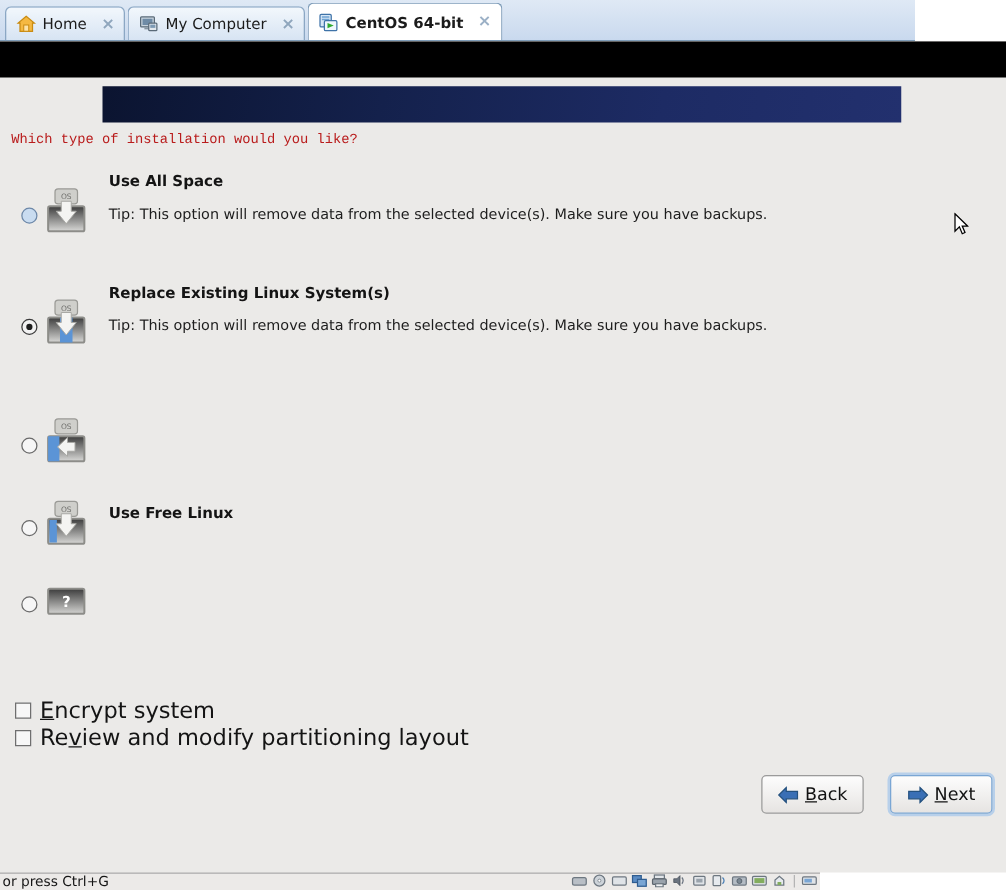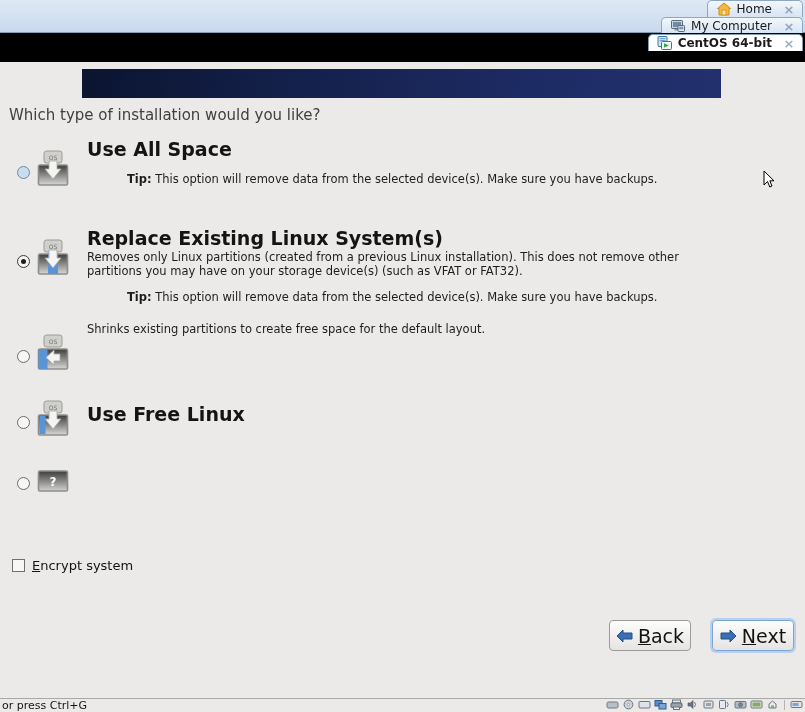--- a/index.html
+++ b/index.html
@@ -7,26 +7,25 @@
     width: 805px; height: 712px;
     overflow: hidden;
     background: #ffffff;
     font-family: "DejaVu Sans", sans-serif;
   }
   * { box-sizing: border-box; }
 
   
   .tabbar {
     position: absolute; left: 0; top: 0;
-    width: 805px; height: 33px;
+    width: 732px; height: 33px;
     background: linear-gradient(#dfe9f5, #c9d9ee);
     border-bottom: 1px solid #7f9db9;
     display: flex; align-items: flex-end;
     padding-left: 4px;
-    flex-direction: column;
   }
   .tab {
     position: relative;
     height: 27px;
     display: flex; align-items: center;
     padding: 0 6px 0 8px;
     margin-right: 2px;
     border: 1px solid #8ba7c4;
     border-bottom: none;
     border-radius: 5px 5px 0 0;
@@ -66,21 +65,21 @@
     background: #000000;
   }
   .banner {
     position: absolute; left: 82px; top: 36px;
     width: 639px; height: 29px;
     background: linear-gradient(100deg, #0b1430 0%, #14214c 35%, #1d2b64 70%, #22306e 100%);
   }
 
   .question {
     position: absolute; left: 9px; top: 73px;
-    font-size: 15px; color: #404040;
+    font-size: 11px; color: #b91c1c; font-family: Liberation Mono, monospace;
   }
 
   
   .opt { position: absolute; left: 0; width: 805px; }
   .opt .radio {
     position: absolute; left: 17px;
     width: 13px; height: 13px; border-radius: 50%;
     border: 1px solid #6a6a6a;
     background: #f6f6f6;
   }
@@ -88,63 +87,63 @@
   .opt .radio.sel { background: #f2f2f2; border: 1px solid #3a3a3a; }
   .opt .radio.sel::after {
     content: ""; position: absolute;
     left: 3px; top: 3px; width: 5px; height: 5px;
     border-radius: 50%; background: #1d1d1d;
   }
   .opt .icon { position: absolute; left: 36px; width: 34px; height: 40px; }
   .opt .otext { position: absolute; left: 87px; right: 100px; }
   .opt h3 {
     margin: 0 0 1px 0; padding: 0;
-    font-size: 19px; font-weight: bold; color: #141414;
+    font-size: 12px; font-weight: bold; color: #141414;
   }
   .opt p {
     margin: 0; padding: 0;
     font-size: 11.5px; line-height: 14px; color: #1d1d1d;
   }
   .opt p.tip { margin-top: 12px; }
-  .opt p.tip b { font-weight: bold; margin-left: 40px; }
+  .opt p.tip b { font-weight: normal; }
 
   
   .checkrow {
     position: absolute; left: 12px;
     display: flex; align-items: center;
-    font-size: 13px; color: #141414;
+    font-size: 18px; color: #141414;
   }
   .cbox {
     width: 13px; height: 13px; flex: none;
     border: 1px solid #6f6f6f; background: #f7f7f7;
     margin-right: 7px;
   }
   .mn { text-decoration: underline; }
 
   
   .btn {
     position: absolute;
     height: 31px;
     display: flex; align-items: center; justify-content: center;
     border: 1px solid #9b9b9b; border-radius: 4px;
     background: linear-gradient(#fdfdfd, #e6e4e2);
-    font-size: 19px; color: #121212;
+    font-size: 14px; color: #121212;
     cursor: pointer;
   }
   .btn.focus {
     border-color: #7aa6d4;
     box-shadow: 0 0 0 2px #b8d0ea;
     text-align: center;
   }
   .btn svg { margin-right: 5px; }
 
   
   .statusbar {
     position: absolute; left: 0; top: 698px;
-    width: 805px; height: 14px;
+    width: 656px; height: 14px;
     background: #eceae8;
     border-top: 1px solid #a9a9a9;
     display: flex; align-items: center;
   }
   .status-text {
     font-size: 11px; color: #151515;
     margin-left: 2px; white-space: nowrap;
   }
   .status-icons { position: absolute; right: 2px; top: 0; display: flex; align-items: center; gap: 3px; }
   .sdev { width: 13px; height: 11px; display: block; }
@@ -232,21 +231,20 @@
             <stop offset="0" stop-color="#3c3c3c"></stop>
               <stop offset="1" stop-color="#d8d8d6"></stop>
           </linearGradient>
         </defs>
         <rect x="12" y="15" width="10" height="20" fill="#5b94d6"></rect>
         <path d="M13 11 L21 11 L21 19 L25 19 L17 29 L9 19 L13 19 Z" fill="#f4f4f2" stroke="#a8a8a4" stroke-width="0.8"></path>
       </svg>
     </div>
     <div class="otext" style="top:0;">
       <h3>Replace Existing Linux System(s)</h3>
-      <p>Removes only Linux partitions (created from a previous Linux installation).  This does not remove other partitions you may have on your storage device(s) (such as VFAT or FAT32).</p>
       <p class="tip"><b>Tip:</b> <span>This option will remove data from the selected device(s).  Make sure you have backups.</span></p>
     </div>
   </div>
 
   <div class="opt" style="top:289px;">
     <div class="radio" style="top:28px;"></div>
     <div class="icon" style="top:12px;">
       <svg viewBox="0 0 34 40" width="34" height="40">
         <rect x="8" y="1" width="18" height="12" rx="2.5" fill="#cfcfcb" stroke="#9a9a96" stroke-width="1"></rect>
         <text x="17" y="9.5" font-family="DejaVu Sans, sans-serif" font-size="6" fill="#6f6f6c" text-anchor="middle">OS</text>
@@ -255,21 +253,20 @@
           <linearGradient id="gDark3" x1="0" y1="0" x2="0" y2="1">
             <stop offset="0" stop-color="#3c3c3c"></stop>
               <stop offset="1" stop-color="#d8d8d6"></stop>
           </linearGradient>
         </defs>
         <rect x="2.5" y="15" width="9" height="20" fill="#5b94d6"></rect>
         <path d="M18 16 L18 20 L24 20 L24 27 L18 27 L18 31 L10 23.5 Z" fill="#f4f4f2" stroke="#a8a8a4" stroke-width="0.8"></path>
       </svg>
     </div>
     <div class="otext" style="top:0;">
-      <p>Shrinks existing partitions to create free space for the default layout.</p>
     </div>
   </div>
 
   <div class="opt" style="top:349px;">
     <div class="radio" style="top:34px;"></div>
     <div class="icon" style="top:18px;">
       <svg viewBox="0 0 34 40" width="34" height="40">
         <rect x="8" y="1" width="18" height="12" rx="2.5" fill="#cfcfcb" stroke="#9a9a96" stroke-width="1"></rect>
         <text x="17" y="9.5" font-family="DejaVu Sans, sans-serif" font-size="6" fill="#6f6f6c" text-anchor="middle">OS</text>
         <rect x="2.5" y="15" width="29" height="20" rx="1.5" fill="url(#gDark4)" stroke="#8d8d89" stroke-width="1.6"></rect>
@@ -304,20 +301,24 @@
     </div>
     <div class="otext" style="top:25px;">
     </div>
   </div>
 
   <div class="checkrow" style="top:525px;">
     <span class="cbox"></span>
     <span><span class="mn">E</span><span>ncrypt system</span></span>
   </div>
 
+  <div class="checkrow" style="top:547px;">
+    <span class="cbox"></span>
+    <span><span>Re</span><span class="mn">v</span><span>iew and modify partitioning layout</span></span>
+  </div>
 
   <div class="btn" style="left:609px; top:587px; width:82px;">
     <svg width="17" height="14" viewBox="0 0 17 14">
       <path d="M7 1 L7 4 L16 4 L16 10 L7 10 L7 13 L1 7 Z" fill="#3a6fb5" stroke="#24517f" stroke-width="1"></path>
     </svg>
     <span><span class="mn">B</span><span>ack</span></span>
   </div>
 
   <div class="btn focus" style="left:712px; top:587px; width:82px;">
     <svg width="17" height="14" viewBox="0 0 17 14">

